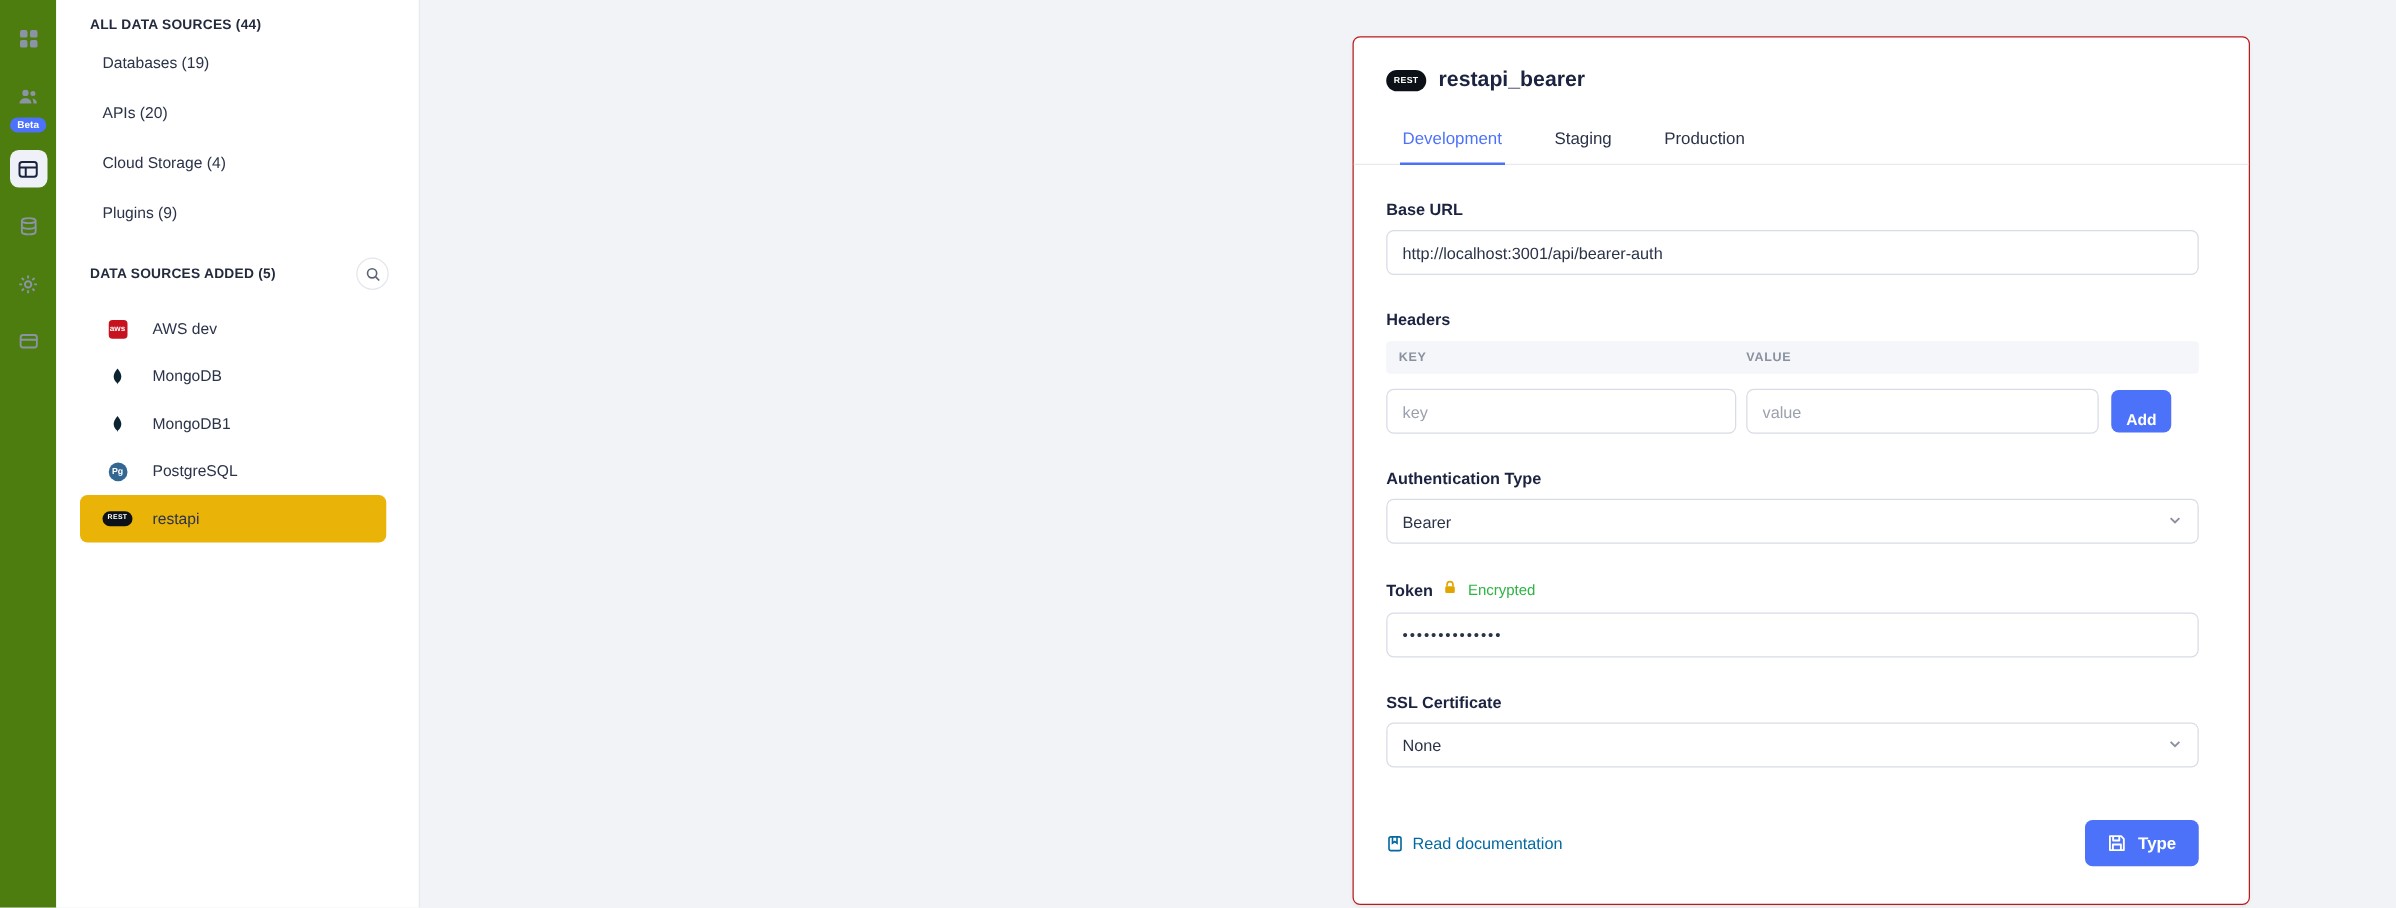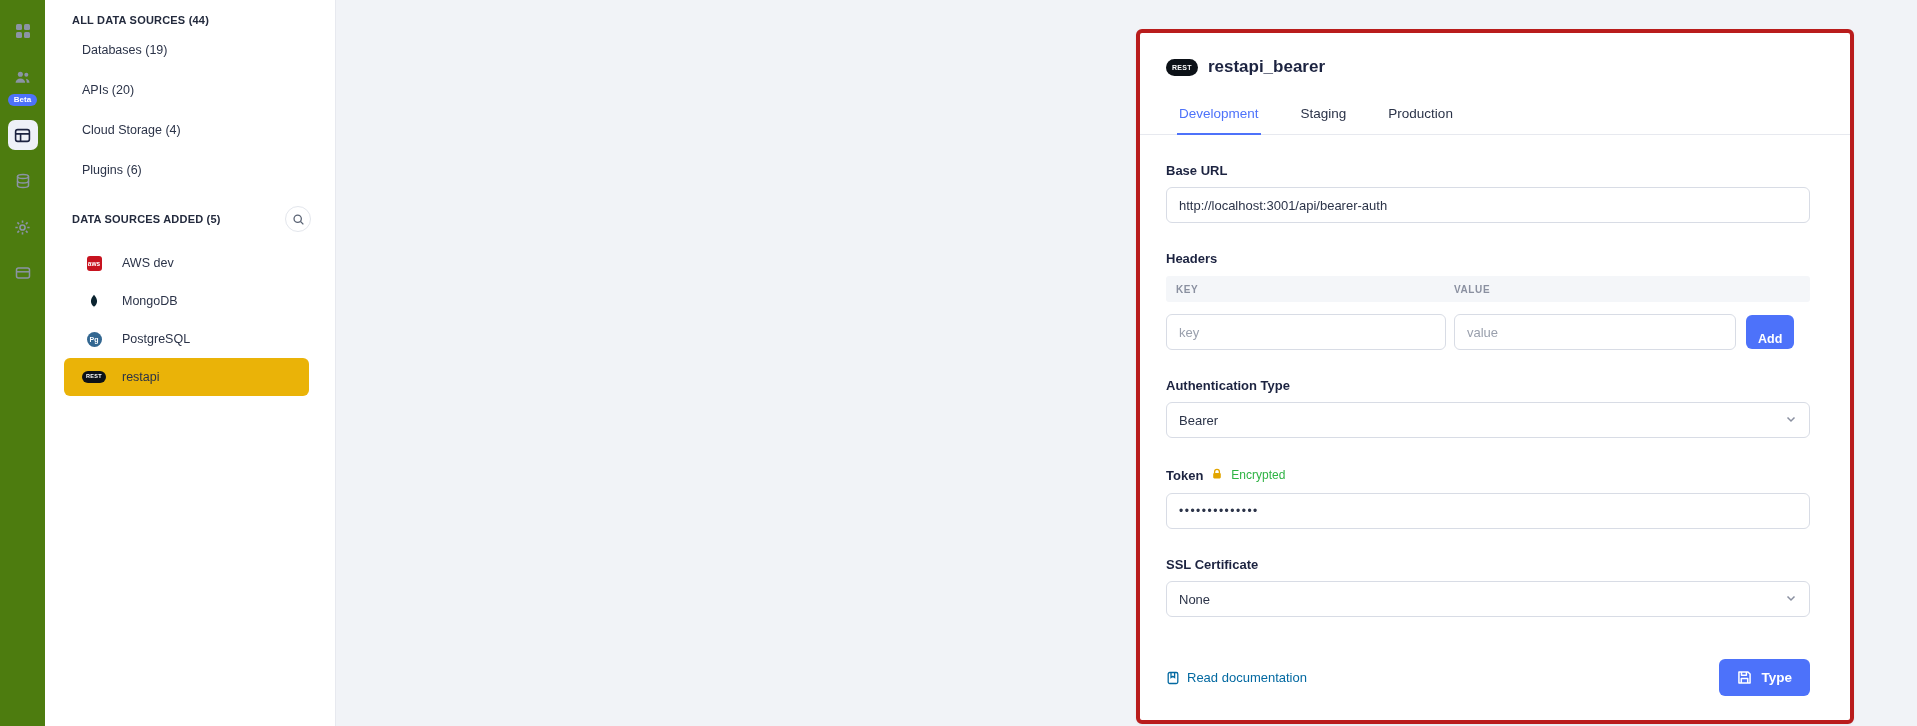--- a/index.html
+++ b/index.html
@@ -44,22 +44,22 @@
   .pg-sq { width:15px; height:15px; background:#336791; border-radius:8px;
     color:#fff; font-size:7px; font-weight:700; display:flex; align-items:center;
     justify-content:center; }
   .rest-pill { background:#0c1117; color:#fff; border-radius:8px; font-size:5.5px;
     font-weight:700; padding:3px 4px; letter-spacing:.3px; line-height:1; }
   .rest-pill.lg { font-size:7px; padding:5px 6px; border-radius:10px; }
 
   
   .main { position:absolute; left:336px; top:0; right:0; height:726px;
     background:#f1f3f7; }
-  .card { position:absolute; left:800px; top:29px; width:718px; height:695px;
-    background:#fff; border:4px solid #b91c1c; border-radius:6px;
+  .card { position:absolute; left:746px; top:29px; width:718px; height:695px;
+    background:#fff; border:1px solid #b91c1c; border-radius:6px;
     box-shadow:0 1px 3px rgba(16,24,40,.05); }
   .card-head { padding:24px 40px 0 26px; }
   .title-row { display:flex; align-items:center; gap:10px; }
   .card-title { font-size:17px; font-weight:600; color:#1c2340; }
   .tabs { display:flex; gap:38px; margin:20px -40px 0 -26px; padding:0 40px 0 37px;
     border-bottom:1px solid #e7e9ef; }
   .tab { padding:9px 2px 12px; font-size:13.5px; color:#2b3348; cursor:pointer;
     border-bottom:2px solid transparent; margin-bottom:-1px; }
   .tab.active { color:#4d72fa; border-bottom-color:#4d72fa; font-weight:500; }
 
@@ -149,21 +149,21 @@
   </div>
 </div>
 
 <div class="sidebar">
   <div class="side-header">ALL DATA SOURCES (44)</div>
 
   <div class="cat-list">
     <div class="cat-item">Databases (19)</div>
     <div class="cat-item">APIs (20)</div>
     <div class="cat-item">Cloud Storage (4)</div>
-    <div class="cat-item">Plugins (6)</div>
+    <div class="cat-item">Plugins (9)</div>
   </div>
 
   <div class="added-header-row">
     <div class="side-header">DATA SOURCES ADDED (5)</div>
     <div class="search-btn">
       <svg width="13" height="13" viewBox="0 0 16 16" fill="none" stroke="currentColor" stroke-width="1.6">
         <circle cx="7" cy="7" r="4.5"></circle>
           <path d="M10.5 10.5L14 14"></path>
       </svg>
     </div>
@@ -176,20 +176,28 @@
         </span>
       <span>AWS dev</span>
     </div>
     <div class="added-item">
       <span class="ds-icon">
         <svg width="14" height="14" viewBox="0 0 16 16">
             <path d="M8 .8c2.3 2.7 3.5 5 3.5 7.4 0 2.9-1.8 5-3.1 5.9l-.4 1.4-.4-1.4C6.3 13.2 4.5 11.1 4.5 8.2 4.5 5.8 5.7 3.5 8 .8z" fill="#0b2430"></path>
           </svg>
       </span>
       <span>MongoDB</span>
+    </div>
+    <div class="added-item">
+      <span class="ds-icon">
+        <svg width="14" height="14" viewBox="0 0 16 16">
+            <path d="M8 .8c2.3 2.7 3.5 5 3.5 7.4 0 2.9-1.8 5-3.1 5.9l-.4 1.4-.4-1.4C6.3 13.2 4.5 11.1 4.5 8.2 4.5 5.8 5.7 3.5 8 .8z" fill="#0b2430"></path>
+          </svg>
+      </span>
+      <span>MongoDB1</span>
     </div>
     <div class="added-item">
       <span class="ds-icon">
           <span class="pg-sq">Pg</span>
         </span>
       <span>PostgreSQL</span>
     </div>
     <div class="added-item selected">
       <span class="ds-icon">
           <span class="rest-pill">REST</span>

